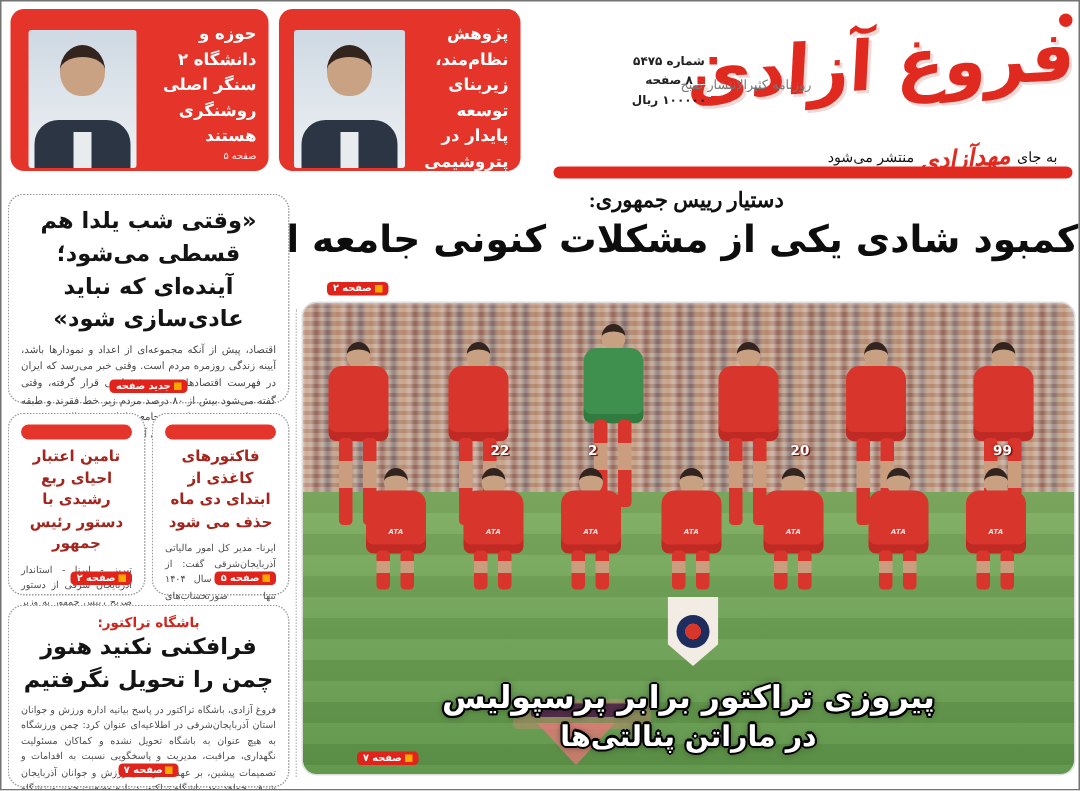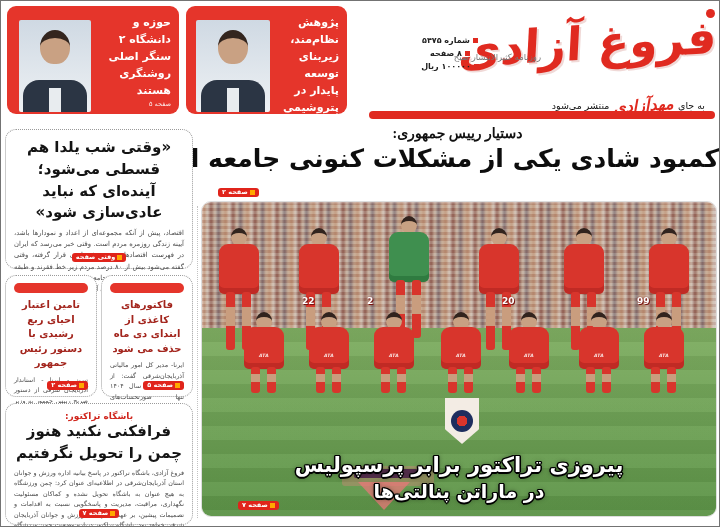--- a/index.html
+++ b/index.html
@@ -55,21 +55,21 @@
   .pl{position:absolute;width:54px;}
   .pl i,.pl b,.pl span{position:absolute;display:block;}
   .pl .hd{left:50%;transform:translateX(-50%);top:0;width:16px;height:18px;background:#c8a183;border-radius:50%;border-top:5px solid #32241e;box-sizing:border-box;}
   .pl .tr{left:50%;transform:translateX(-50%);top:16px;width:40px;height:50px;background:#d8352c;border-radius:9px 9px 5px 5px;box-shadow:inset 0 -6px 0 rgba(120,10,10,.25);}
   .pl .lg{top:64px;width:9px;height:58px;background:linear-gradient(#d8352c 0 26%,#c99d7e 26% 58%,#d8352c 58% 100%);border-radius:3px;}
   .pl .l1{left:14px;} .pl .l2{left:30px;}
   .pl.gk .tr{background:#3f8f4f;box-shadow:inset 0 -6px 0 rgba(10,80,30,.3);}
   .pl.front .tr{top:15px;height:42px;}
   .pl.front .lg{top:55px;height:26px;}
   .pl .sp{left:50%;top:26px;transform:translateX(-50%);font-size:4.5px;color:rgba(255,255,255,.85);font-weight:bold;letter-spacing:.3px;}
-  .pl .num{bottom:6px;left:0;font-size:9px;font-weight:900;color:#fff;text-shadow:0 0 2px #7a1510,1px 1px 0 #7a1510;font-style:normal;}
+  .pl .num{bottom:6px;left:0;font-size:9px;font-weight:900;color:#fff;text-shadow:0 0 2px #7a1510,1px 1px 0 #7a1510;font-style:normal;padding-left:25px;}
   .pennant{position:absolute;left:243px;top:196px;width:34px;height:46px;background:#f3ece4;clip-path:polygon(0 0,100% 0,100% 68%,50% 100%,0 68%);box-shadow:0 0 3px rgba(0,0,0,.3);}
   .pennant .crest{position:absolute;left:50%;top:12px;transform:translateX(-50%);width:22px;height:22px;border-radius:50%;background:radial-gradient(circle at 50% 50%,#d8352c 0 34%,#1e2d5e 35% 100%);}
   
   .caption{position:absolute;left:0;right:0;bottom:14px;text-align:center;color:#fff;font-weight:900;
     text-shadow:-1.5px 0 #000,1.5px 0 #000,0 -1.5px #000,0 1.5px #000,-1px -1px #000,1px 1px #000,-1px 1px #000,1px -1px #000,0 0 5px rgba(0,0,0,.7);}
   .caption .c1{font-size:21px;}
   .caption .c2{font-size:19px;margin-top:3px;}
   .photo-badge{position:absolute;left:36px;bottom:6px;}
   .wm-rect{position:absolute;left:140px;bottom:30px;width:92px;height:20px;background:rgba(240,128,132,.32);border-radius:3px;}
   .wm-bar{position:absolute;left:152px;bottom:38px;width:64px;height:9px;background:rgba(72,28,70,.85);border-radius:2px;}
@@ -131,21 +131,21 @@
       </span>
   </div>
 
   <div class="col-sep"></div>
 
   <div class="dbox" style="left:4px;top:128px;width:188px;height:140px;">
     <div class="headline" style="font-size:15px;">«وقتی شب یلدا هم قسطی می‌شود؛ آینده‌ای که نباید عادی‌سازی شود»</div>
     <div class="body" style="font-size:6.8px;">اقتصاد، پیش از آنکه مجموعه‌ای از اعداد و نمودارها باشد، آیینه زندگی روزمره مردم است. وقتی خبر می‌رسد که ایران در فهرست اقتصادهای رو به فروپاشی قرار گرفته، وقتی گفته می‌شود بیش از ۸۰ درصد مردم زیر خط فقرند و طبقه متوسط ـ ستون فقرات هر جامعه باثبات ـ در حال محو شدن است، این‌ها صرفا گزارش‌های آماری نیستند...</div>
     <div class="foot"><span class="badge">
           <i class="bsq"></i>
-          <b>وقتی صفحه</b>
+          <b>جدید صفحه</b>
         </span></div>
   </div>
 
   <div class="dbox smallbox" style="left:100px;top:274px;width:92px;height:122px;">
     <div class="redcap"></div>
     <div class="headline">فاکتورهای کاغذی از ابتدای دی ماه حذف می شود</div>
     <div class="body">ایرنا- مدیر کل امور مالیاتی آذربایجان‌شرقی گفت: از ابتدای دی‌ماه سال ۱۴۰۴ تنها صورتحساب‌های الکترونیکی صادر شده در سامانه مودیان مشمول برخورداری از اعتبار مالیاتی خرید خواهند بود.</div>
     <div class="foot"><span class="badge">
           <i class="bsq"></i>
           <b>صفحه ۵</b>

